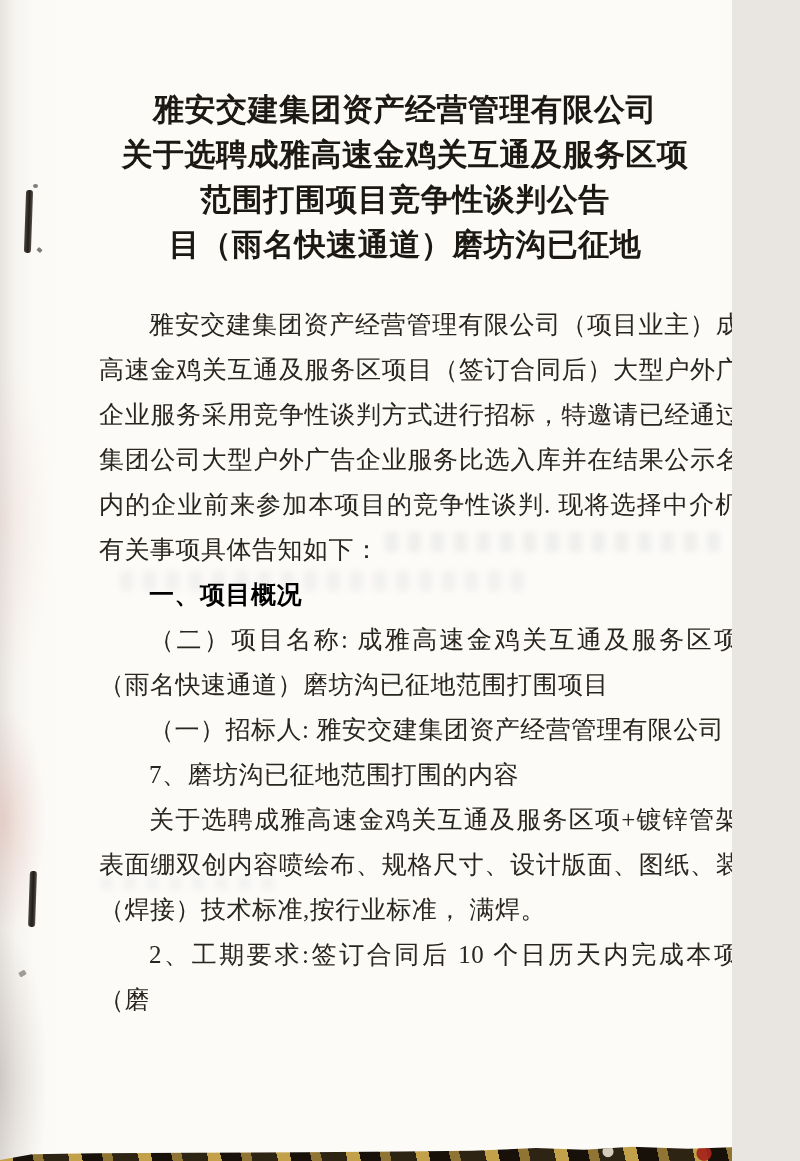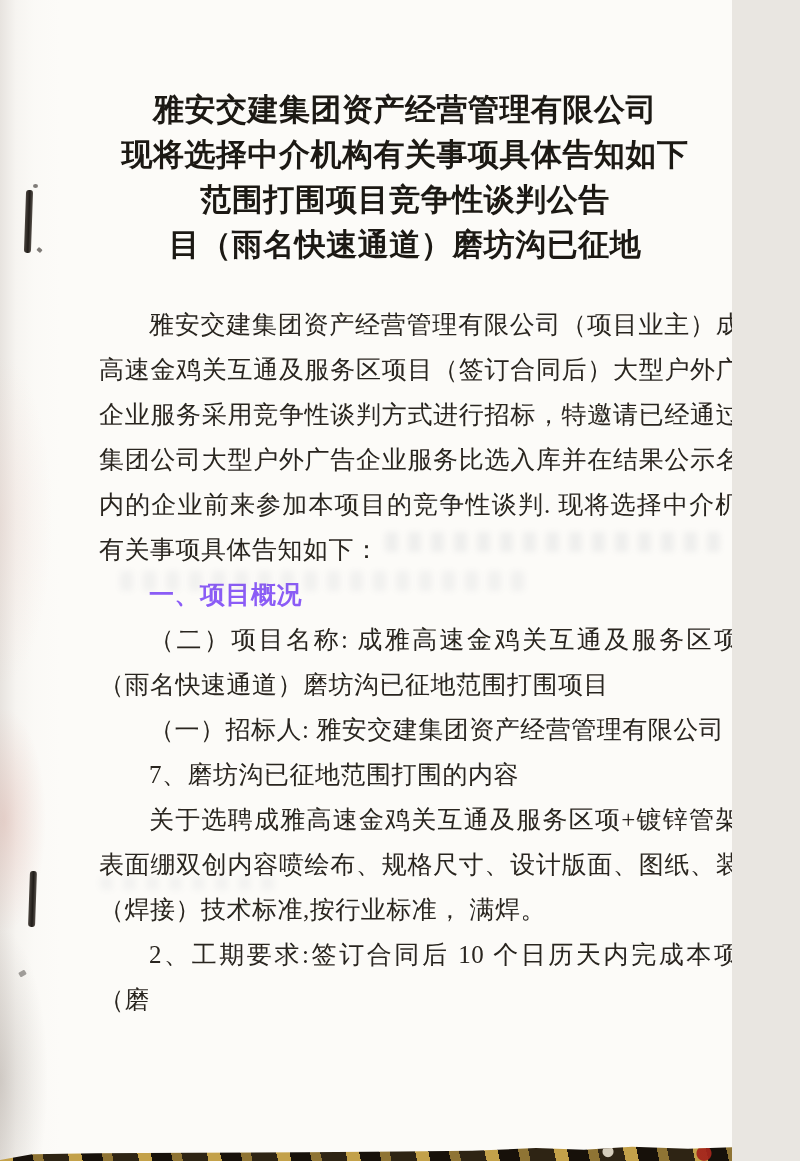--- a/index.html
+++ b/index.html
@@ -21,21 +21,21 @@
   }
   .title-block{
     position:absolute;left:60px;top:87px;width:690px;text-align:center;
     font-weight:700;font-size:31px;line-height:45px;letter-spacing:0.5px;color:#1c1914;
   }
   .doc-body{
     position:absolute;left:99px;top:302px;width:668px;
     font-size:25px;line-height:45px;letter-spacing:0.5px;text-align:justify;
   }
   .para{margin:0;text-indent:2em;}
-  .para.heading{font-family:"Liberation Sans","DejaVu Sans",sans-serif;font-weight:700;color:#8b5cf6;}
+  .para.heading{font-family:"Liberation Sans","DejaVu Sans",sans-serif;font-weight:700;color:#000000;}
   
   .staple{position:absolute;background:linear-gradient(to right,#4a443e,#211d19 55%,#56504a);border-radius:3px;}
   .staple-a{left:25px;top:190px;width:7px;height:63px;transform:rotate(2deg);}
   .staple-b{left:29px;top:871px;width:7px;height:56px;transform:rotate(2deg);}
   .speck{position:absolute;background:rgba(60,55,50,0.65);border-radius:50%;}
   .speck-a1{left:33px;top:184px;width:5px;height:4px;}
   .speck-a2{left:37px;top:248px;width:5px;height:4px;transform:rotate(40deg);border-radius:1px;}
   .speck-b1{left:19px;top:971px;width:7px;height:5px;transform:rotate(-30deg);border-radius:1px;opacity:.7;}
   .speck-c{left:760px;top:810px;width:6px;height:6px;opacity:.35;}
   
@@ -69,21 +69,21 @@
 </style>
 </head>
 <body>
 
 <div class="page">
 
   <div class="edge-shade"></div>
 
   <div class="title-block">
     <div>雅安交建集团资产经营管理有限公司</div>
-    <div>现将选择中介机构有关事项具体告知如下</div>
+    <div>关于选聘成雅高速金鸡关互通及服务区项</div>
     <div>范围打围项目竞争性谈判公告</div>
     <div>目（雨名快速通道）磨坊沟已征地</div>
   </div>
 
   <div class="doc-body">
     <p class="para">雅安交建集团资产经营管理有限公司（项目业主）成雅高速金鸡关互通及服务区项目（签订合同后）大型户外广告企业服务采用竞争性谈判方式进行招标，特邀请已经通过我集团公司大型户外广告企业服务比选入库并在结果公示名单内的企业前来参加本项目的竞争性谈判. 现将选择中介机构有关事项具体告知如下：</p>
     <p class="para heading">一、项目概况</p>
     <p class="para">（二）项目名称: 成雅高速金鸡关互通及服务区项目（雨名快速通道）磨坊沟已征地范围打围项目</p>
     <p class="para">（一）招标人: 雅安交建集团资产经营管理有限公司</p>
     <p class="para">7、磨坊沟已征地范围打围的内容</p>

